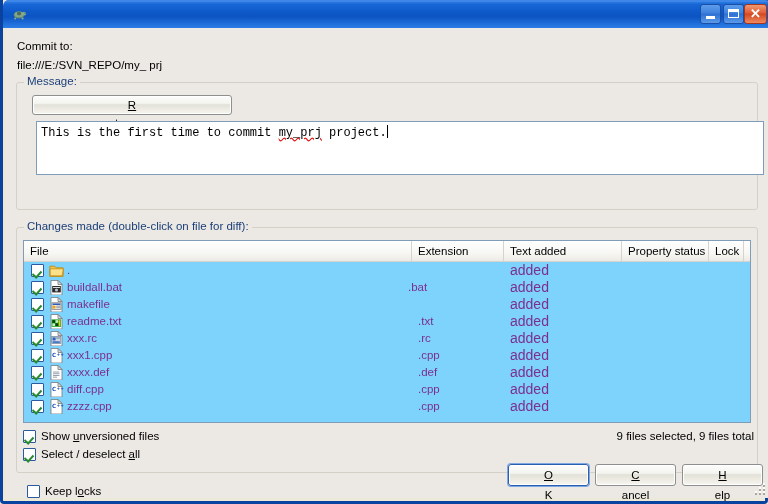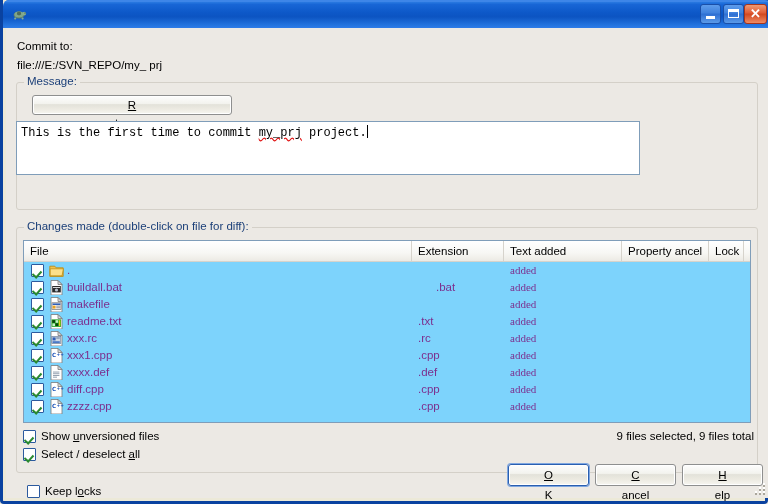--- a/index.html
+++ b/index.html
@@ -141,21 +141,21 @@
     content:"";position:absolute;left:2px;top:4px;
     width:4px;height:7px;border:solid #2a8a30;
     border-width:0 2px 2px 0;transform:rotate(42deg);
   }
   .ficon{position:absolute;left:25px;top:1px;width:15px;height:15px;}
   .fname{
     position:absolute;left:43px;top:1px;height:15px;line-height:15px;
     font-size:11.5px;color:#7c2f8e;white-space:nowrap;
   }
   .ext{position:absolute;top:1px;height:15px;line-height:15px;font-size:11.5px;color:#7c2f8e;white-space:nowrap;}
-  .tstat{position:absolute;top:1px;height:15px;line-height:15px;font-size:11px;color:#7c2f8e;white-space:nowrap;font-family:Liberation Serif, serif;}
+  .tstat{position:absolute;top:1px;height:15px;line-height:15px;font-size:14px;color:#7c2f8e;white-space:nowrap;}
 
   
   .cbrow{position:absolute;height:15px;}
   .cbrow .box{
     position:absolute;left:0;top:1px;width:13px;height:13px;
     background:#fff;border:1px solid #2c5a9e;box-sizing:border-box;border-radius:1px;
   }
   .cbrow .box.on:after{
     content:"";position:absolute;left:2px;top:4px;width:4px;height:7px;
     border:solid #2a8a30;border-width:0 2px 2px 0;transform:rotate(42deg);
@@ -207,33 +207,33 @@
     <div class="group-title" style="left:18px;top:47px;">Message:</div>
 
     <div class="xpbtn" style="left:26px;top:67px;width:200px;height:20px;line-height:18px;">
       <span>
           <span></span>
           <span class="u">R</span>
           <span>ecent messages</span>
         </span>
     </div>
 
-    <div id="msgbox" style="left:10px;top:93px;width:624px;height:54px;">
+    <div id="msgbox" style="left:30px;top:93px;width:728px;height:54px;">
       <div id="msgtext"><span>This is the first time to commit </span><span class="squig">my_prj</span><span> project.</span><span id="caret"></span></div>
     </div>
 
     <div class="group" style="left:10px;top:199px;width:742px;height:246px;"></div>
     <div class="group-title" style="left:18px;top:192px;">Changes made (double-click on file for diff):</div>
 
     <div id="listctl" style="left:17px;top:212px;width:728px;height:183px;">
       <div id="listhdr">
           <div class="hcell" style="left: 0px; width: 388px;">File</div>
           <div class="hcell" style="left: 388px; width: 92px;">Extension</div>
           <div class="hcell" style="left: 480px; width: 118px;">Text added</div>
-          <div class="hcell" style="left: 598px; width: 87px;">Property ancel</div>
+          <div class="hcell" style="left: 598px; width: 87px;">Property status</div>
           <div class="hcell" style="left: 685px; width: 35px;">Lock</div>
         </div>
       <div id="list-rows">
           <div class="row" style="top: 21px;">
             <div class="cb on"></div>
             <svg class="ficon" viewBox="0 0 15 15">
               <path d="M.8 3.2h5l1.3 1.6h7.1v8.6H.8z" fill="#f2c14e" stroke="#b8860b" stroke-width=".8"></path>
               <path d="M1.2 5.8h13.2l-1.4 7H1.2z" fill="#fde08a" stroke="#b8860b" stroke-width=".7"></path>
             </svg>
             <div class="fname">.</div>
@@ -245,21 +245,21 @@
           <div class="row" style="top: 38px;">
             <div class="cb on"></div>
             <svg class="ficon" viewBox="0 0 15 15">
               <path d="M2 .5h7l4 4v10.5H2z" fill="#fff" stroke="#7a7a7a" stroke-width=".8"></path>
               <path d="M9 .5v4h4z" fill="#dcdcdc" stroke="#7a7a7a" stroke-width=".8"></path>
               <rect x="3.2" y="6" width="8.6" height="6.4" fill="#2b2b2b"></rect>
               <rect x="4" y="7" width="7" height="1" fill="#d8d8d8"></rect>
               <circle cx="7.5" cy="10" r="1.6" fill="#b9c4cf"></circle>
             </svg>
             <div class="fname">buildall.bat</div>
-            <div class="ext" style="left: 412px;">.bat</div>
+            <div class="ext" style="left: 384px;">.bat</div>
             <div class="tstat" style="left: 486px;">added</div>
             <div class="tstat" style="left: 604px;"></div>
             <div class="tstat" style="left: 691px;"></div>
           </div>
           <div class="row" style="top: 55px;">
             <div class="cb on"></div>
             <svg class="ficon" viewBox="0 0 15 15">
               <path d="M2 .5h7l4 4v10.5H2z" fill="#fff" stroke="#7a7a7a" stroke-width=".8"></path>
               <path d="M9 .5v4h4z" fill="#dcdcdc" stroke="#7a7a7a" stroke-width=".8"></path>
               <rect x="3" y="5.8" width="9" height="6.6" fill="#fff" stroke="#5a5a5a" stroke-width=".6"></rect>

